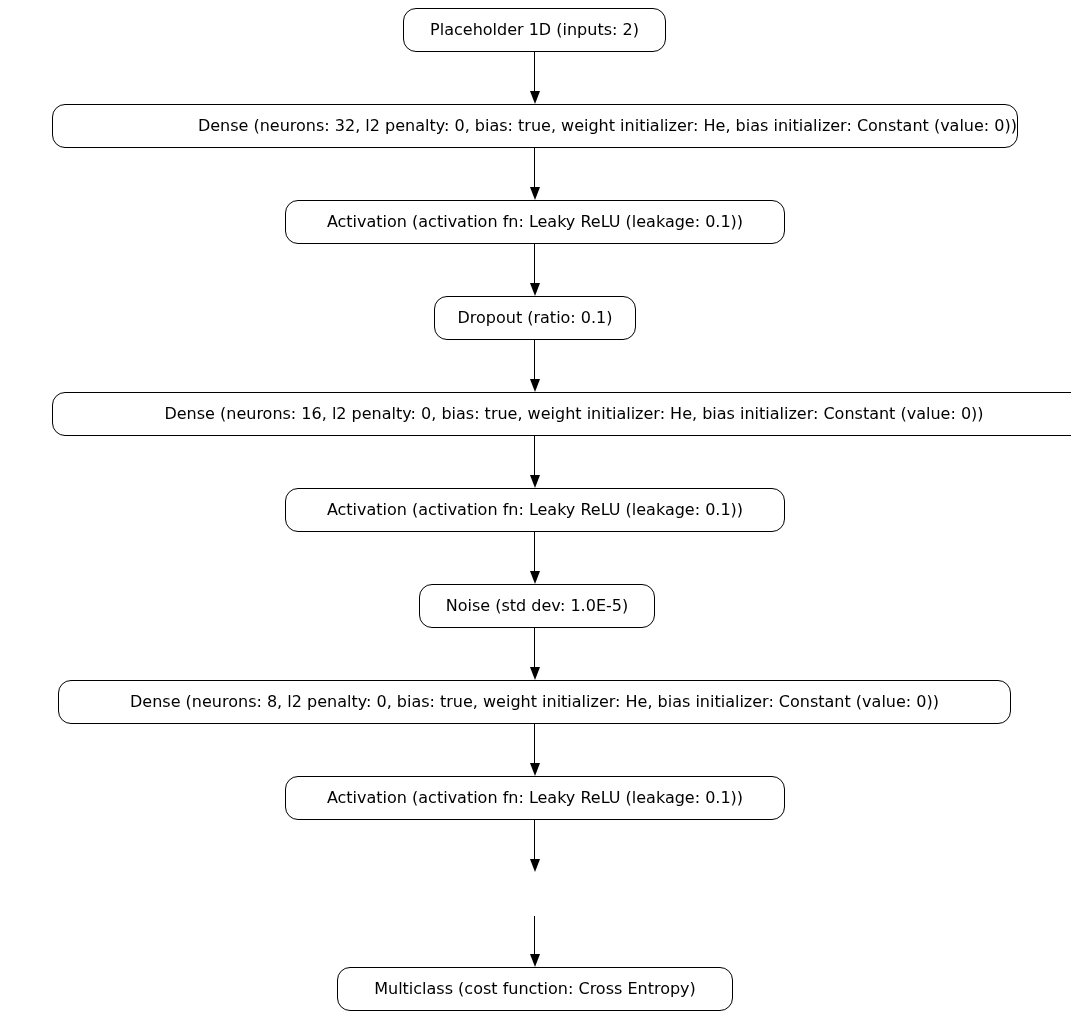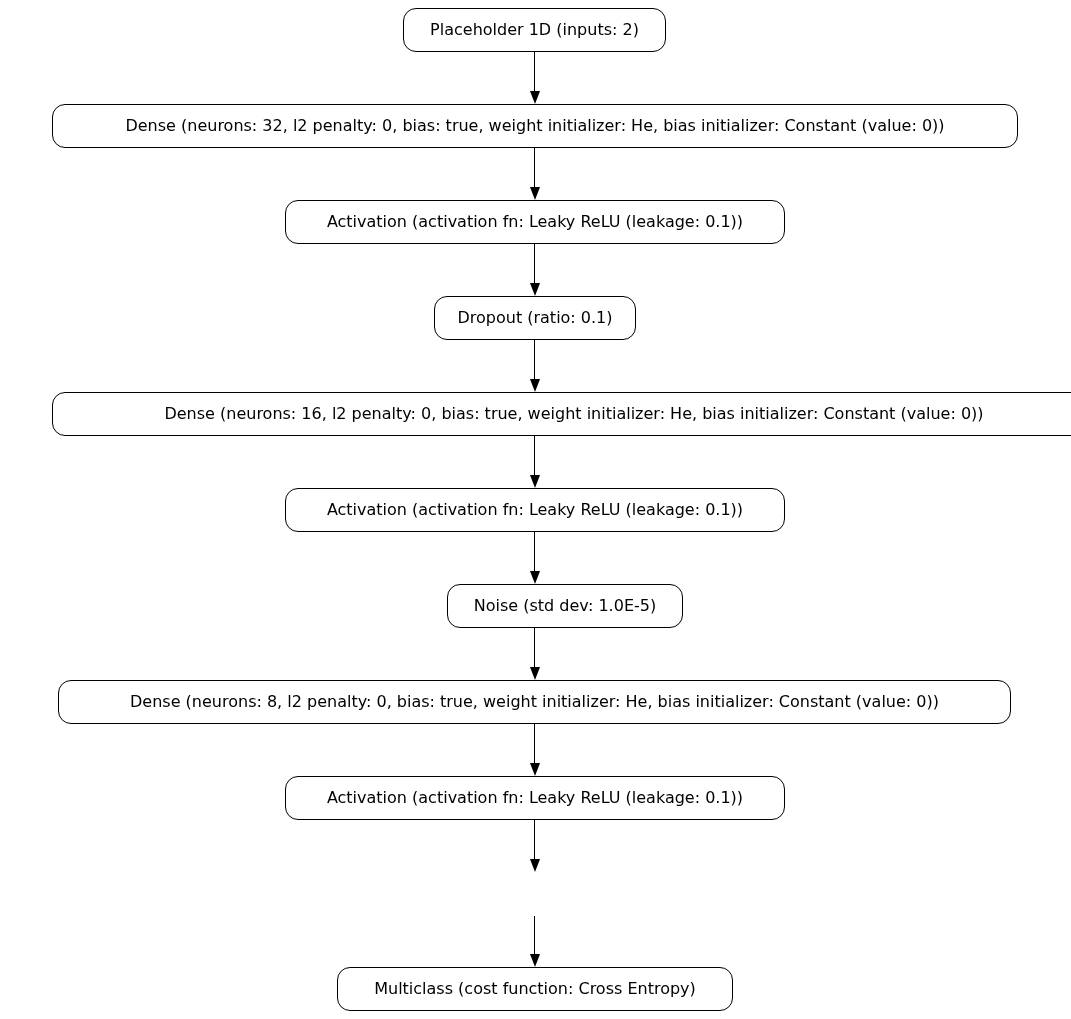--- a/index.html
+++ b/index.html
@@ -28,26 +28,26 @@
     white-space: nowrap;
     overflow: visible;
   }
   .node span {
     font-size: 16px;
     line-height: 1;
     color: #000000;
   }
   
   .n0  { left: 403px; top:   8px; width: 263px; }
-  .n1  { left:  52px; top: 104px; width: 966px; }
+  .n1  { left:  52px; top: 104px; width: 966px; justify-content: flex-end; }
   .n2  { left: 285px; top: 200px; width: 500px; }
   .n3  { left: 434px; top: 296px; width: 202px; }
   .n4  { left:  52px; top: 392px; width: 1044px; justify-content: center; }
   .n5  { left: 285px; top: 488px; width: 500px; }
-  .n6  { left: 419px; top: 584px; width: 236px; margin-left: 28px; }
+  .n6  { left: 419px; top: 584px; width: 236px; }
   .n7  { left:  58px; top: 680px; width: 953px; }
   .n8  { left: 285px; top: 776px; width: 500px; }
   .n9  { left:   8px; top: 872px; width: 1055px; }
   .n10 { left: 337px; top: 967px; width: 396px; text-align: center; }
 
   .edge {
     position: absolute;
     left: 529px;
     width: 11px;
     display: flex;

